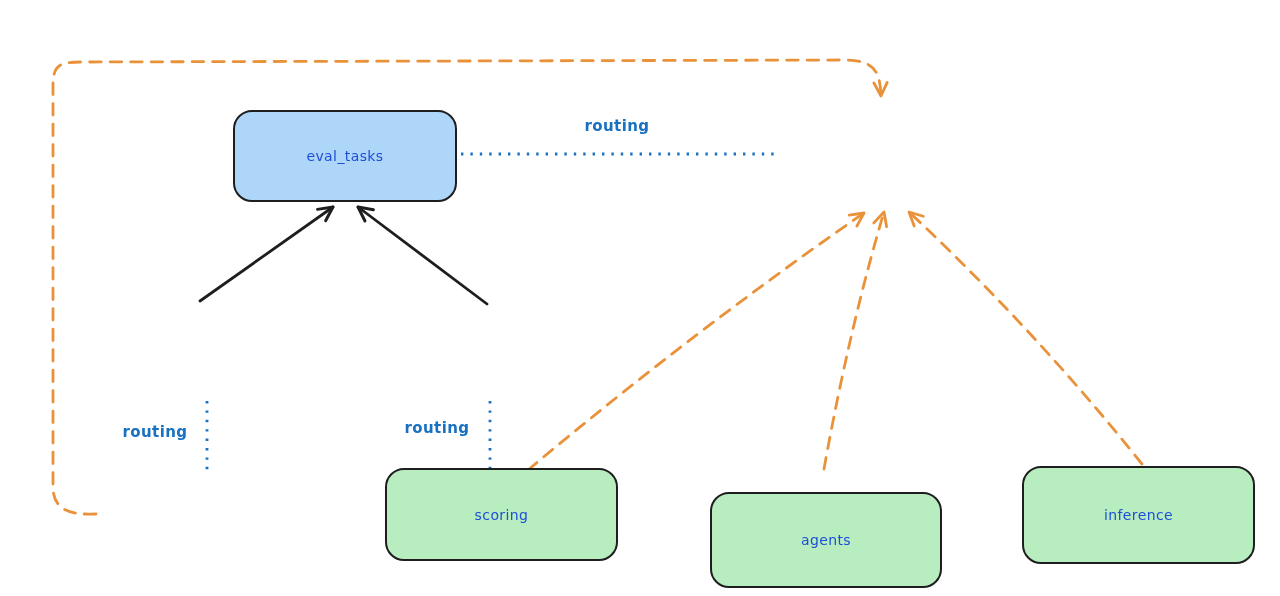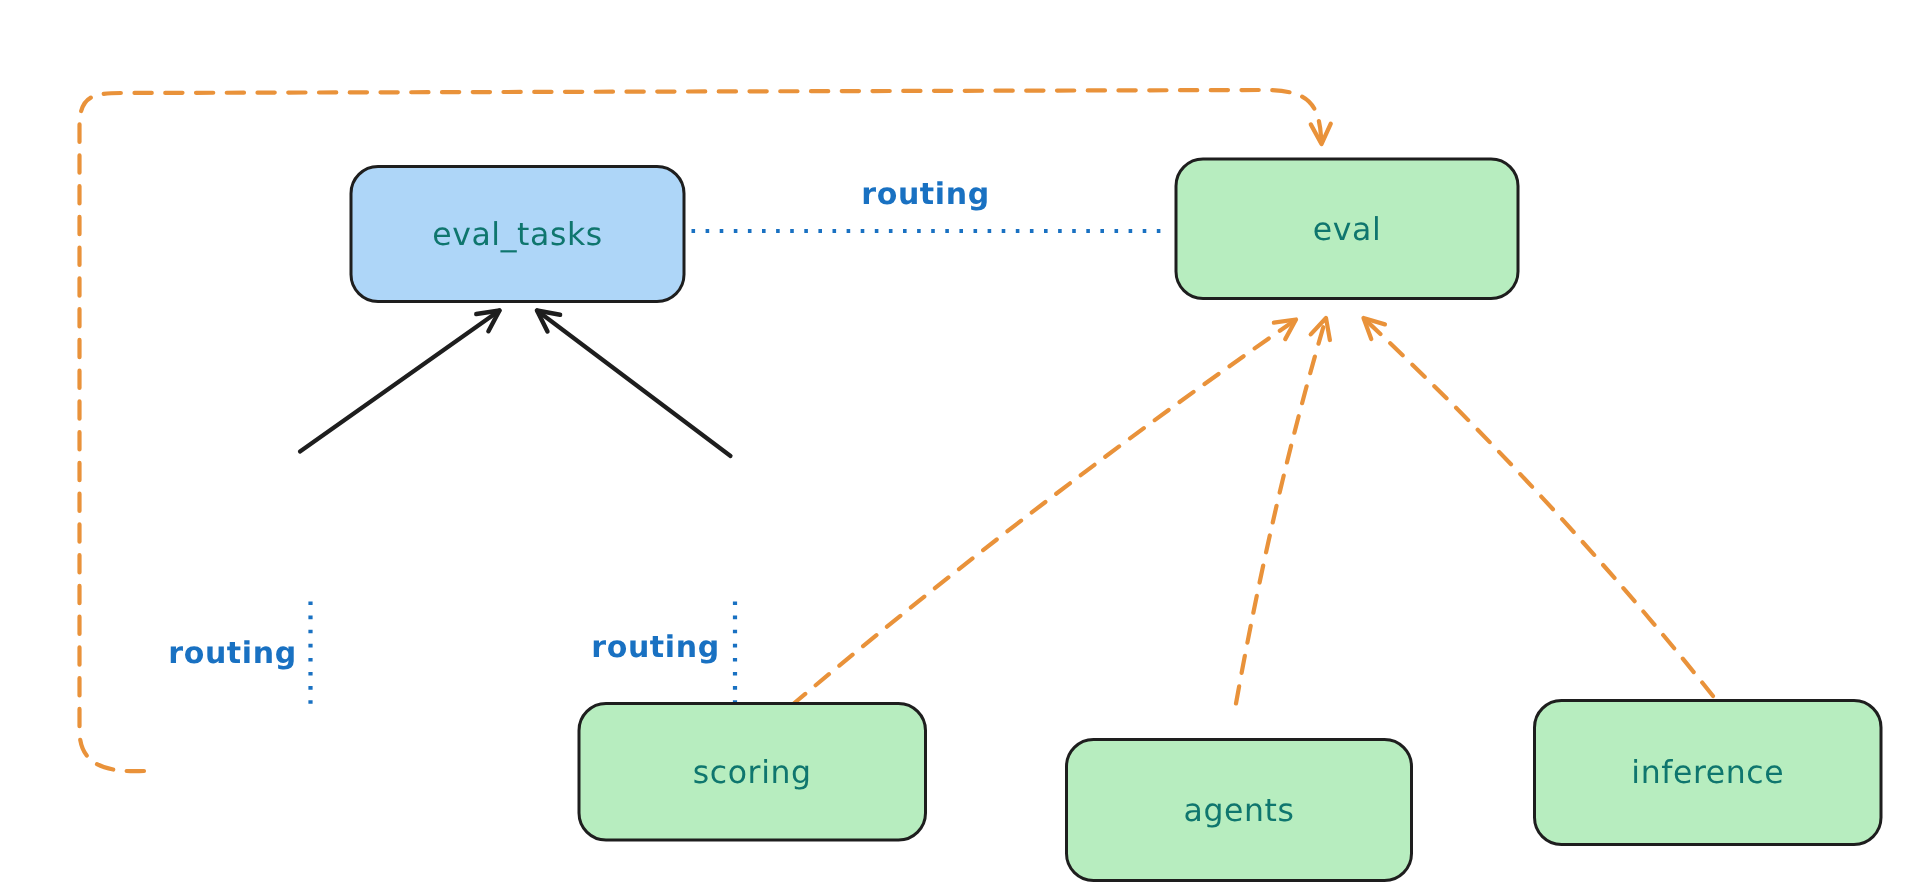--- a/index.html
+++ b/index.html
@@ -9,30 +9,30 @@
     background:#ffffff;
     font-family:"DejaVu Sans", sans-serif;
     overflow:hidden;
   }
   .edges{position:absolute;left:0;top:0;width:1280px;height:596px;}
   .node{
     position:absolute;
     border:2.6px solid #1e1e1e;
     border-radius:19px;
     display:flex;align-items:center;justify-content:center;
-    font-size:21px;color:#0f766e;
+    font-size:14px;color:#1d4ed8;
     letter-spacing:0.4px;
     box-sizing:border-box;
   }
   .node.blue{background:#aed6f8;}
   .node.green{background:#b7edbf;}
   .edge-label{
     position:absolute;
     color:#1971c2;
-    font-size:20px;font-weight:600;
+    font-size:15px;font-weight:600;
     text-align:center;
     letter-spacing:0.4px;
   }
 </style>
 </head>
 <body>
 
 <div class="stage">
 
   <svg class="edges" viewBox="0 0 1280 596" xmlns="http://www.w3.org/2000/svg">
@@ -55,23 +55,20 @@
     <path d="M96,514 C72,515 53,511 53,487 L53,85 C53,64 61,62 82,62 L842,60 C872,60 880,68 881,96" fill="none" stroke="#e9923a" stroke-width="2.8" stroke-linecap="round" stroke-dasharray="11.5 9" marker-end="url(#m-orange)"></path>
     <path d="M528,470 Q695,330 864,213" fill="none" stroke="#e9923a" stroke-width="2.8" stroke-linecap="round" stroke-dasharray="11.5 9" marker-end="url(#m-orange)"></path>
     <path d="M824,469 Q849,330 884,212" fill="none" stroke="#e9923a" stroke-width="2.8" stroke-linecap="round" stroke-dasharray="11.5 9" marker-end="url(#m-orange)"></path>
     <path d="M1142,464 Q1035,330 909,212" fill="none" stroke="#e9923a" stroke-width="2.8" stroke-linecap="round" stroke-dasharray="11.5 9" marker-end="url(#m-orange)"></path>
   </svg>
 
   <div class="node blue" style="left:233px;top:110px;width:224px;height:92px">
     <span>eval_tasks</span>
   </div>
 
-  <div class="node green" style="left:783px;top:105px;width:230px;height:95px">
-    <span>eval</span>
-  </div>
 
 
 
 
   <div class="node green" style="left:385px;top:468px;width:233px;height:93px">
     <span>scoring</span>
   </div>
 
   <div class="node green" style="left:710px;top:492px;width:232px;height:96px">
     <span>agents</span>

